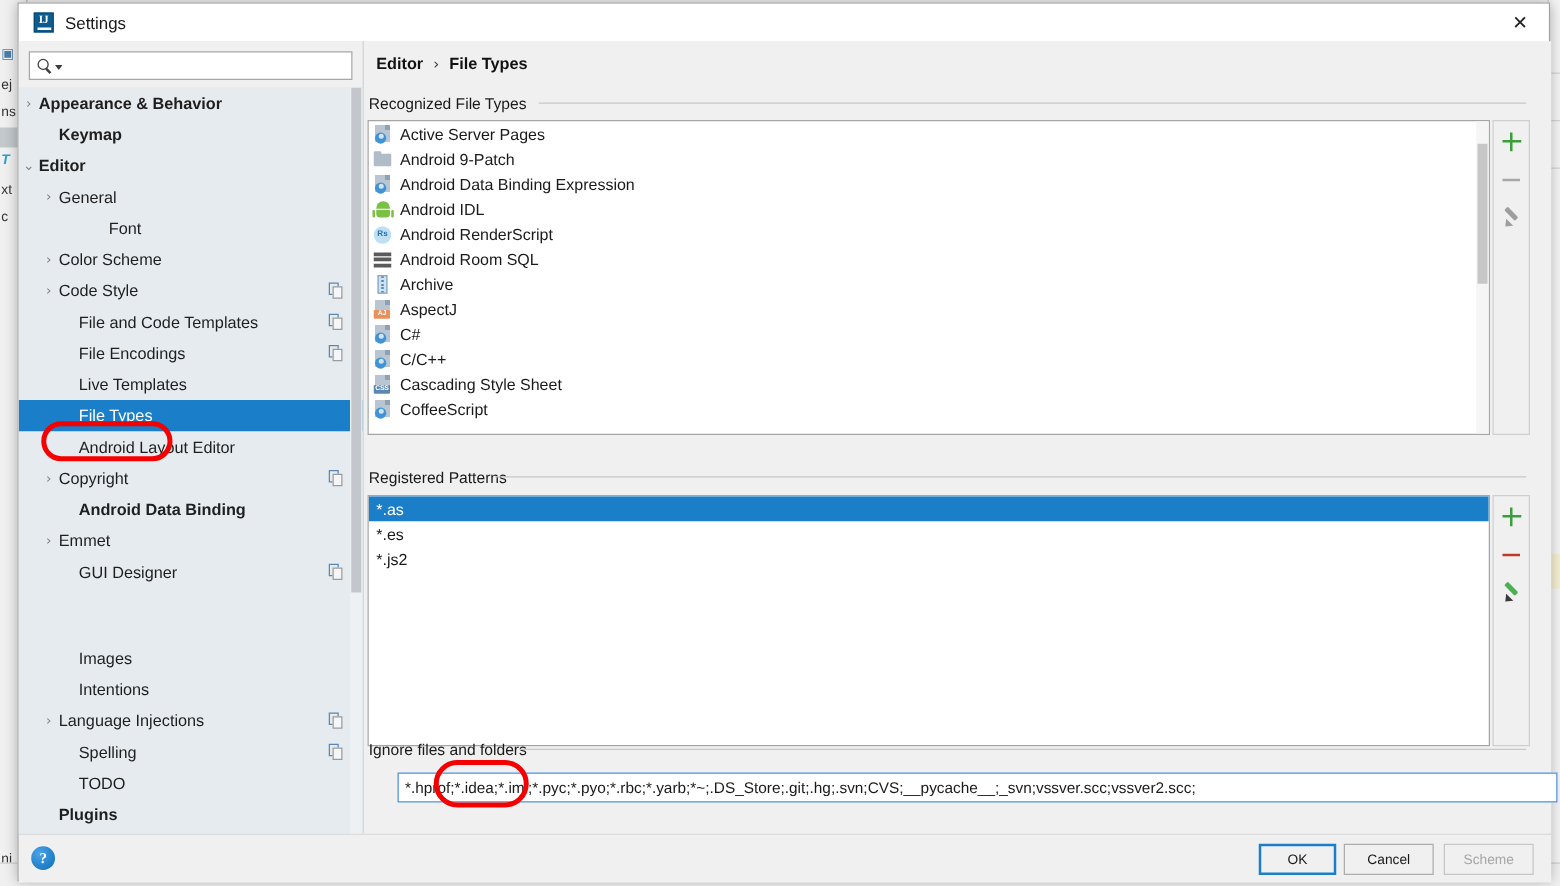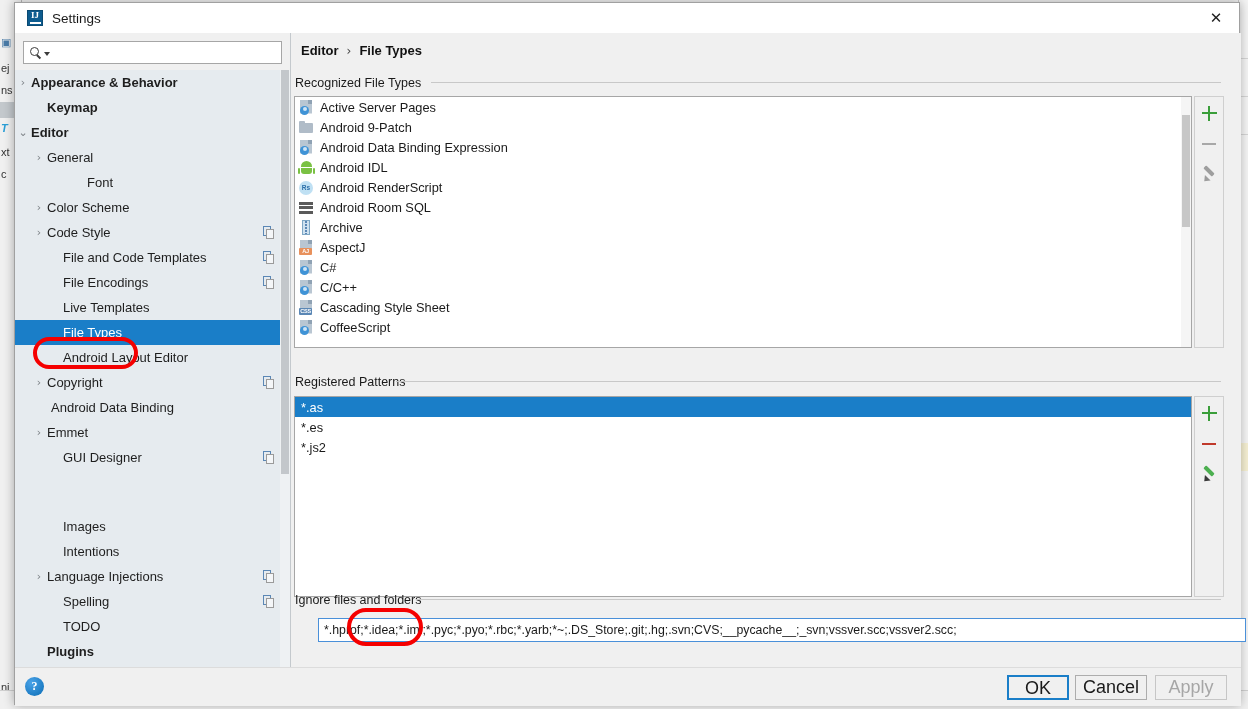--- a/index.html
+++ b/index.html
@@ -267,21 +267,21 @@
     background:#f0f0f0; border-top:1px solid #dcdcdc;
   }
   #help-btn {
     position:absolute; left:10px; top:9px; width:19px; height:19px; border-radius:50%;
     background: radial-gradient(circle at 35% 30%, #4aa3e8, #0a6cb5);
     color:#fff; font-size:12px; font-weight:bold; text-align:center; line-height:19px;
     cursor:pointer; font-family:"Liberation Serif", serif;
   }
   .dlg-btn {
     position:absolute; top:7px; height:25px; background:#f0f0f0; border:1px solid #adadad;
-    font-size:18px; color:#1a1a1a; cursor:pointer; font-family:"Liberation Sans", sans-serif;
+    font-size:11px; color:#1a1a1a; cursor:pointer; font-family:"Liberation Sans", sans-serif;
   }
   #btn-ok { left:992px; width:62px; border:2px solid #1a7ec8; }
   #btn-cancel { left:1060px; width:72px; }
   #btn-apply { left:1140px; width:72px; color:#a6a6a6; border-color:#c6c6c6; cursor:default; }
 
   
   .annot {
     position:absolute; border:4px solid #f50000; border-radius:22px; pointer-events:none;
   }
   #annot-filetypes { left:33px; top:337px; width:105px; height:32px; }
@@ -397,21 +397,21 @@
               <span class="tlabel">Android Layout Editor</span>
             </div>
             <div class="tree-row" style="padding-left: 16px;">
               <span class="arrow">›</span>
               <span class="tlabel">Copyright</span>
               <span class="copy-icon">
                 <span class="b b1"></span>
                 <span class="b b2"></span>
               </span>
             </div>
-            <div class="tree-row" style="padding-left: 20px;">
+            <div class="tree-row" style="padding-left: 32px; font-weight: bold;">
               <span class="arrow"></span>
               <span class="tlabel">Android Data Binding</span>
             </div>
             <div class="tree-row" style="padding-left: 16px;">
               <span class="arrow">›</span>
               <span class="tlabel">Emmet</span>
             </div>
             <div class="tree-row" style="padding-left: 32px;">
               <span class="arrow"></span>
               <span class="tlabel">GUI Designer</span>
@@ -630,18 +630,18 @@
       <div class="group-rule" style="left:125px;top:566px;width:805px;"></div>
     </div>
   </div>
 
   <input id="ignore-input" type="text" value="*.hprof;*.idea;*.iml;*.pyc;*.pyo;*.rbc;*.yarb;*~;.DS_Store;.git;.hg;.svn;CVS;__pycache__;_svn;vssver.scc;vssver2.scc;" style="">
 
   <div id="footer">
     <div id="help-btn">?</div>
     <button class="dlg-btn" id="btn-ok">OK</button>
     <button class="dlg-btn" id="btn-cancel">Cancel</button>
-    <button class="dlg-btn" id="btn-apply">Apply</button>
+    <button class="dlg-btn" id="btn-apply">Scheme</button>
   </div>
 </div>
 
 <div class="annot" id="annot-filetypes"></div>
 <div class="annot" id="annot-ignore"></div>
 
 </body></html>

